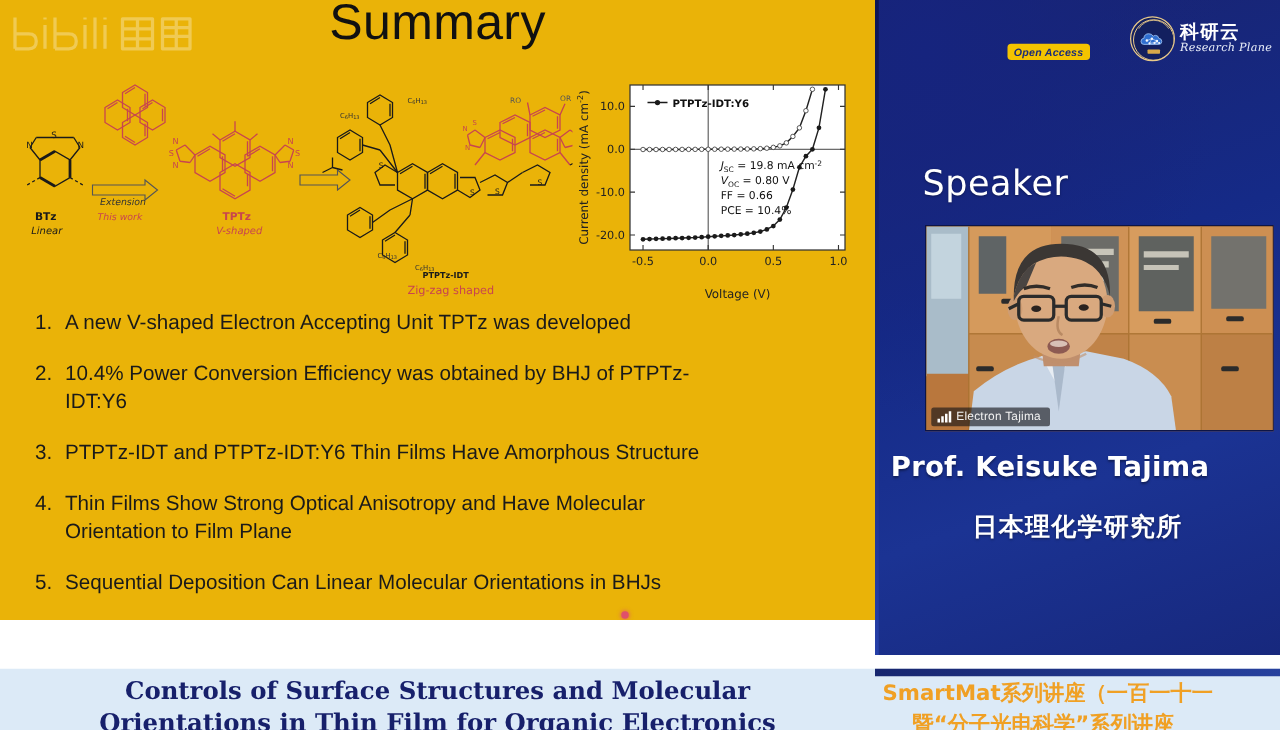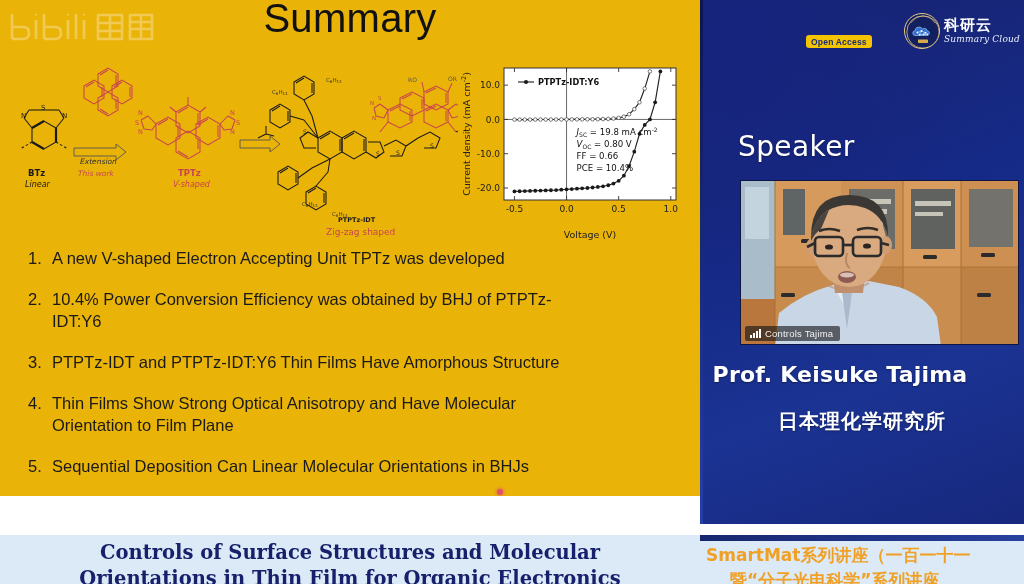--- a/index.html
+++ b/index.html
@@ -90,21 +90,21 @@
   #smartmat-text {
     position: absolute; left: 0; top: 0;
     font-family: "DejaVu Sans", sans-serif;
     font-size: 28px; font-weight: bold; font-style: italic;
     color: #ffffff; letter-spacing: -0.6px;
     white-space: nowrap;
   }
   #open-access {
     position: absolute; left: 92px; top: 27px;
     background: #f4c400; color: #182a7a;
-    font-size: 8.5px; font-weight: bold; 
+    font-size: 8.5px; font-weight: bold; font-style: italic;
     padding: 1.5px 5px 1.5px 5px; border-radius: 3px;
     letter-spacing: .2px; white-space: nowrap;
   }
   #cloud-logo {
     position: absolute; left: 204px; top: 5px;
     display: flex; align-items: center; gap: 4px;
   }
   #cloud-badge {
     width: 36px; height: 36px; border-radius: 50%;
     border: 1.4px solid #e8c98a;
@@ -525,21 +525,21 @@
             </g>
             <g stroke="#dbe8fb" stroke-width=".5" fill="none">
               <path d="M12.5 18.4 L16.5 17 L20.5 18.8 M14.6 20.6 L16.5 17 M18.6 20.3 L20.5 18.8 M14.6 20.6 L18.6 20.3 L22.3 20.4"></path>
             </g>
             <path d="M6 9 a14 14 0 0 1 24 0" fill="none" stroke="#e8c98a" stroke-width=".6"></path>
             <rect x="13" y="25.5" width="10" height="3.4" rx=".6" fill="#d8a94a"></rect>
           </svg>
         </div>
         <div>
           <div id="cloud-cn">科研云</div>
-          <div id="cloud-en">Summary Cloud</div>
+          <div id="cloud-en">Research Plane</div>
         </div>
       </div>
     </div>
 
     <div id="speaker-heading">Speaker</div>
 
     <div id="speaker-name">Prof. Keisuke Tajima</div>
     <div id="speaker-affil">日本理化学研究所</div>
   </div>
 
@@ -630,21 +630,21 @@
       <path d="M86 104 Q106 114 128 102" stroke="#c0906a" stroke-width="2" fill="none" opacity=".6"></path>
     </svg>
 
     <div id="video-name">
       <span class="bars">
           <i></i>
           <i></i>
           <i></i>
           <i></i>
         </span>
-      <span class="label">Controls Tajima</span>
+      <span class="label">Electron Tajima</span>
     </div>
   </div>
 
   <div id="banner">
     <div id="banner-accent"></div>
     <div id="banner-left">
       <span class="l1">Controls of Surface Structures and Molecular</span>
       <span class="l2">Orientations in Thin Film for Organic Electronics</span>
     </div>
     <div id="banner-right">

